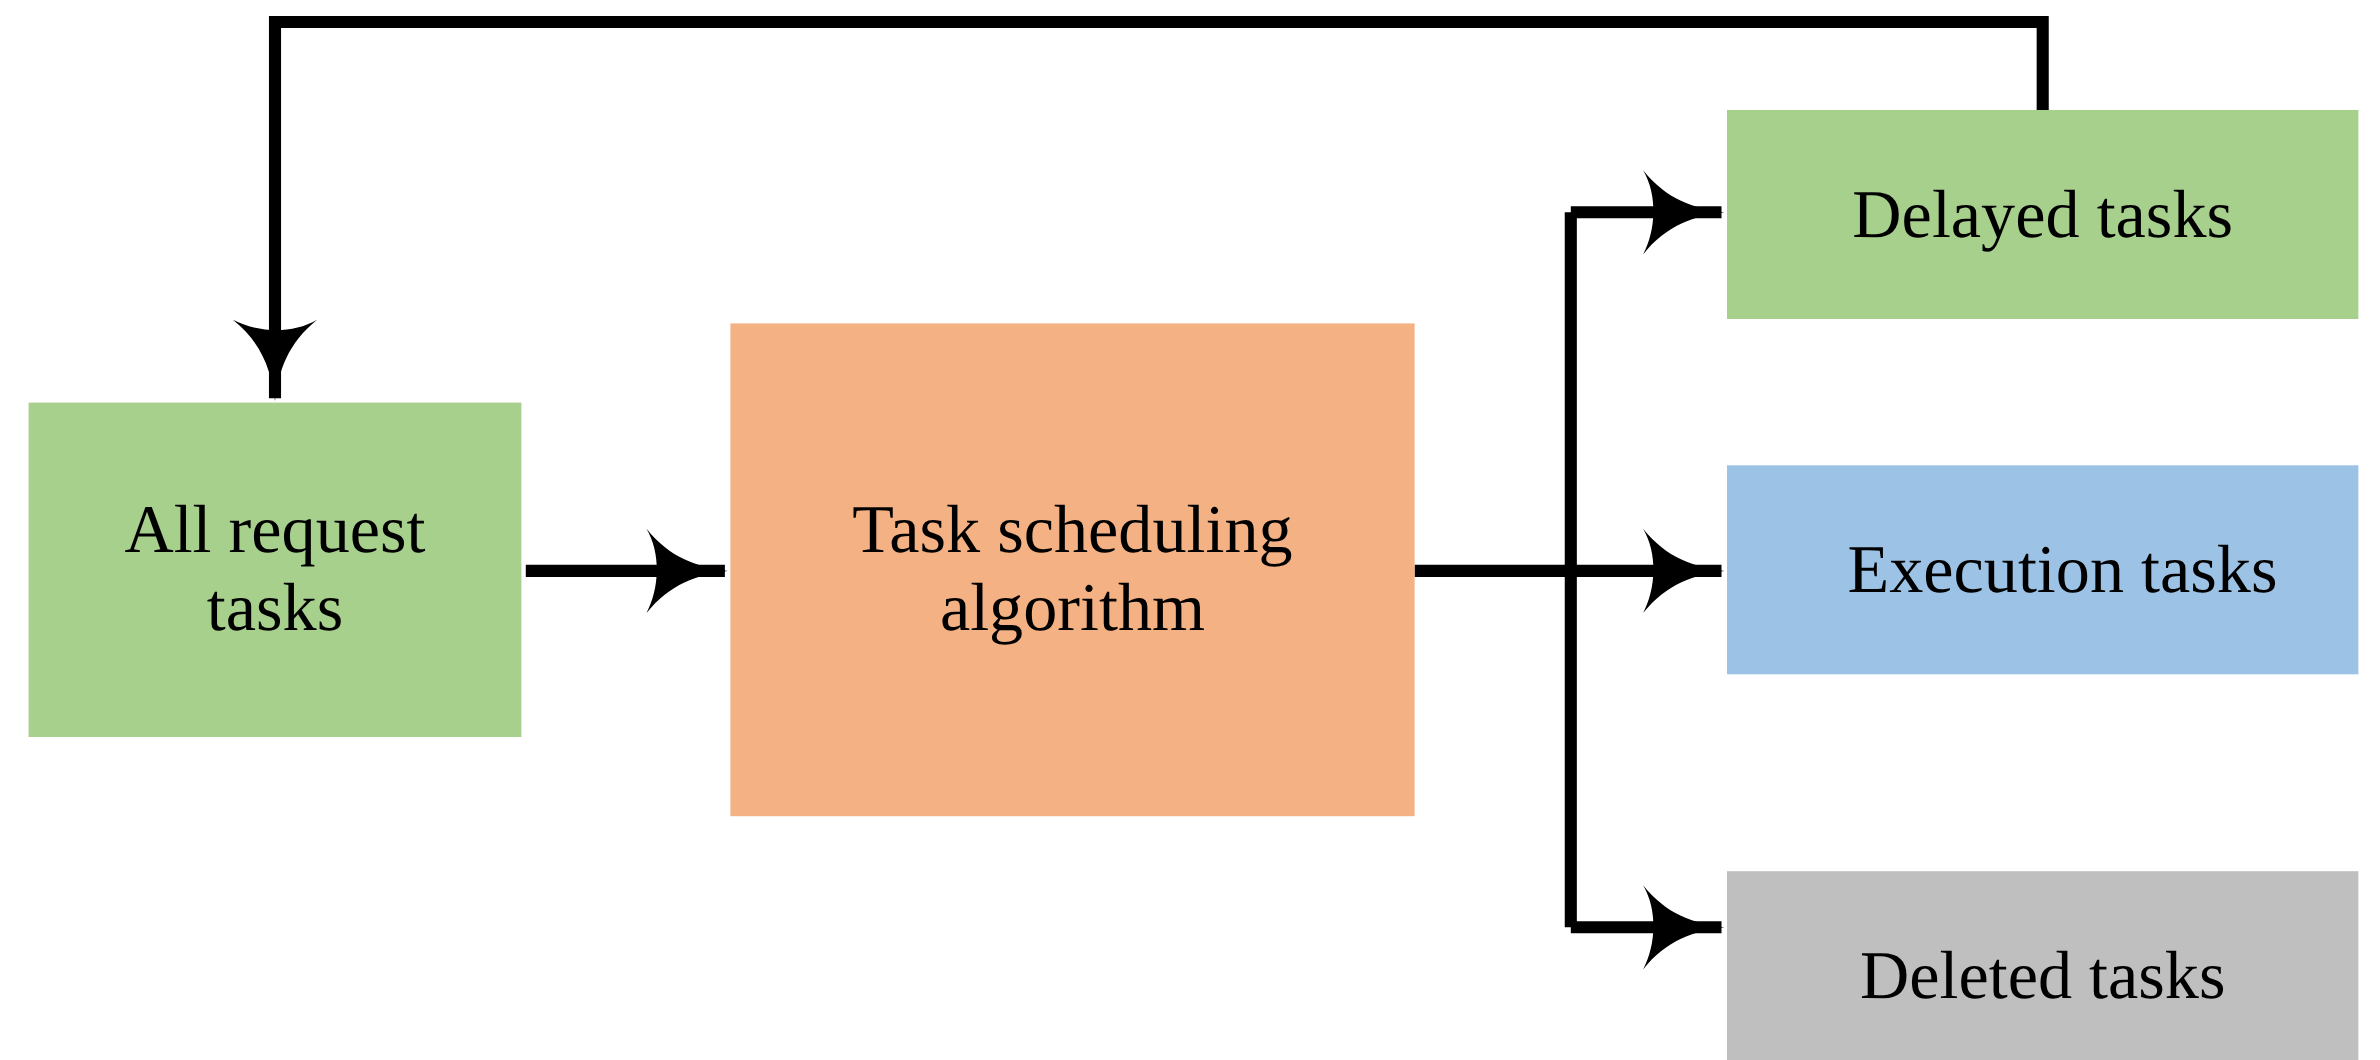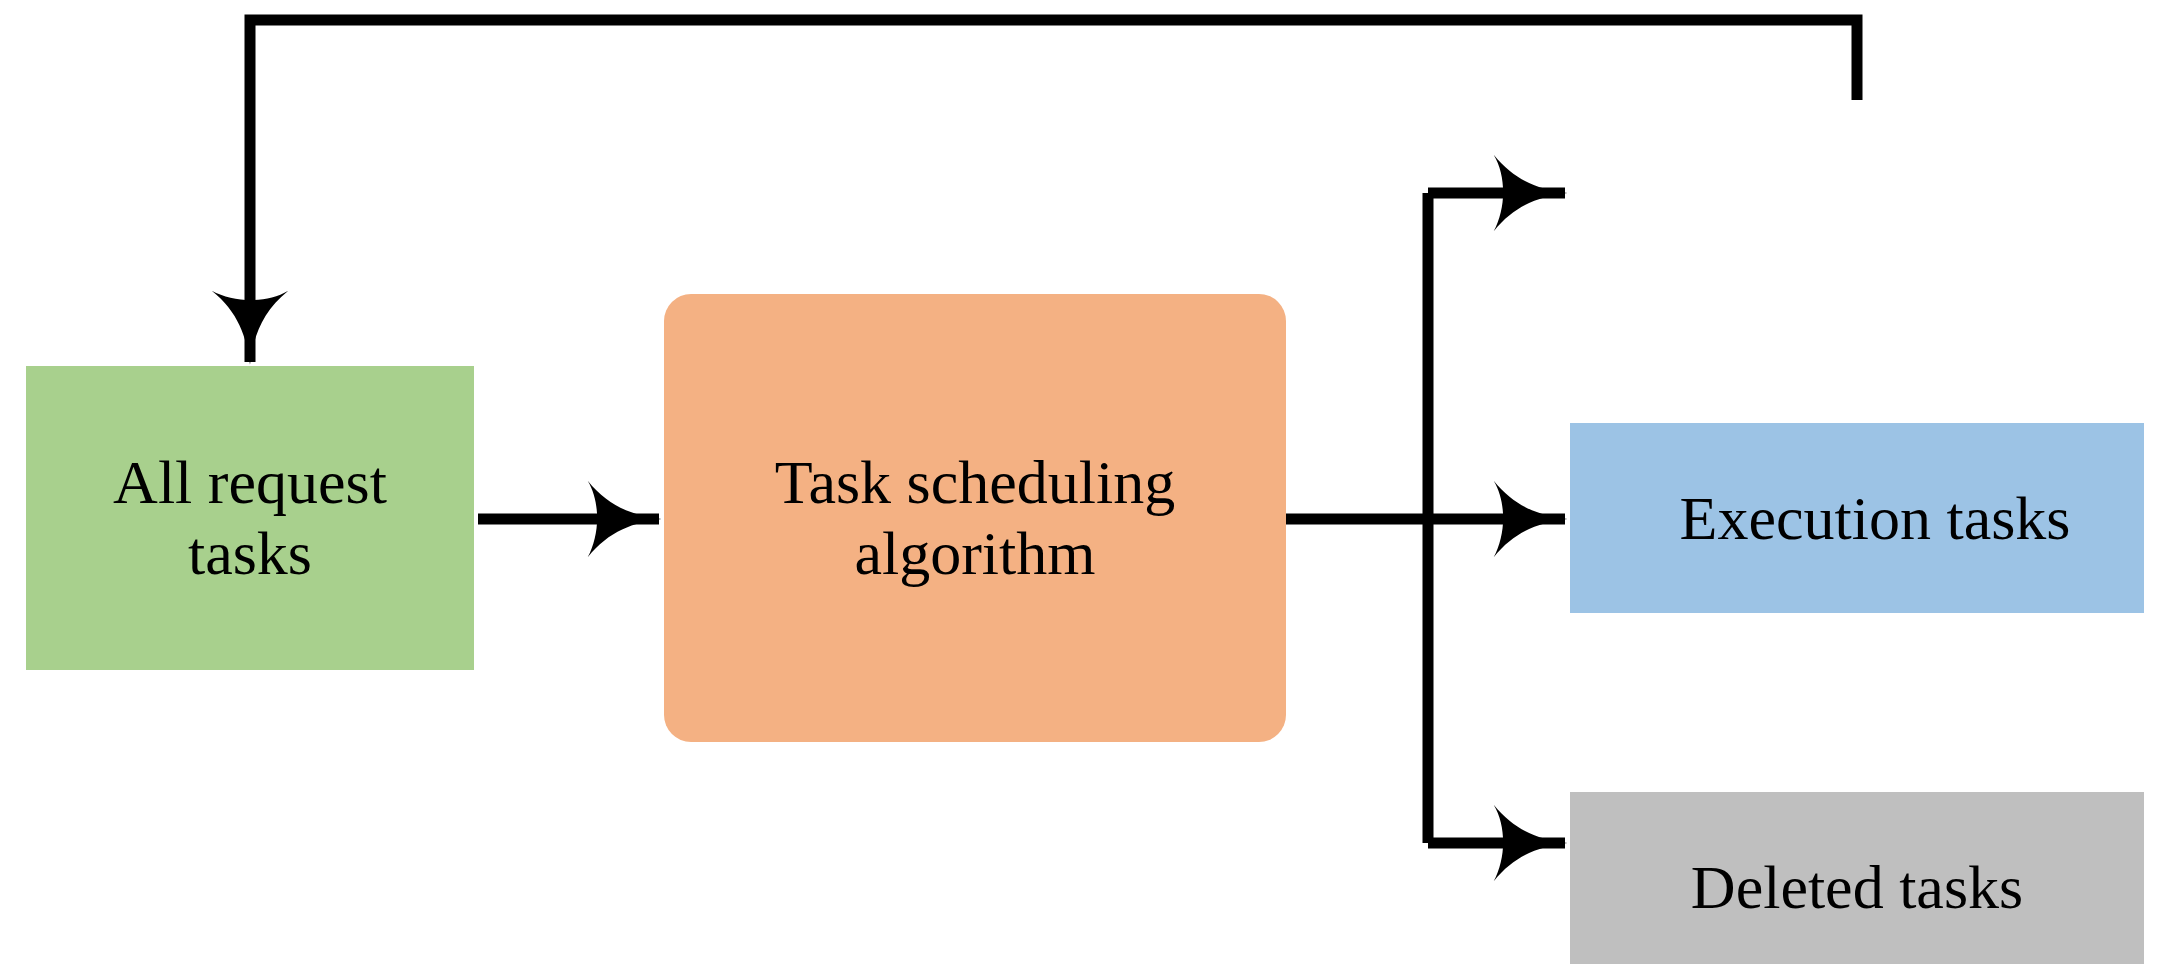--- a/index.html
+++ b/index.html
@@ -101,25 +101,28 @@
     <g>
       <path d="M 1428 843 L 1565 843" fill="none" stroke="#000000" stroke-width="11" stroke-linecap="butt" marker-end="url(#arrowhead)"></path>
     </g>
   </svg>
 
   <div class="node" id="node-all-request-tasks" style="background: rgb(168, 208, 141);">
     <span class="node-label">All request
 tasks</span>
   </div>
 
-  <div class="node" id="node-task-scheduling-algorithm" style="background: rgb(244, 177, 131); border-radius: 27px;">
+  <div class="node" id="node-task-scheduling-algorithm" style="background: rgb(244, 177, 131);">
     <span class="node-label">Task scheduling
 algorithm</span>
   </div>
 
+  <div class="node" id="node-delayed-tasks" style="background: rgb(168, 208, 141);">
+    <span class="node-label">Delayed tasks</span>
+  </div>
 
   <div class="node" id="node-execution-tasks" style="background: rgb(156, 195, 229); padding-left: 36px;">
     <span class="node-label">Execution tasks</span>
   </div>
 
   <div class="node" id="node-deleted-tasks" style="background: rgb(191, 191, 191); margin-top: 44px;">
     <span class="node-label">Deleted tasks</span>
   </div>
 
 </div>

